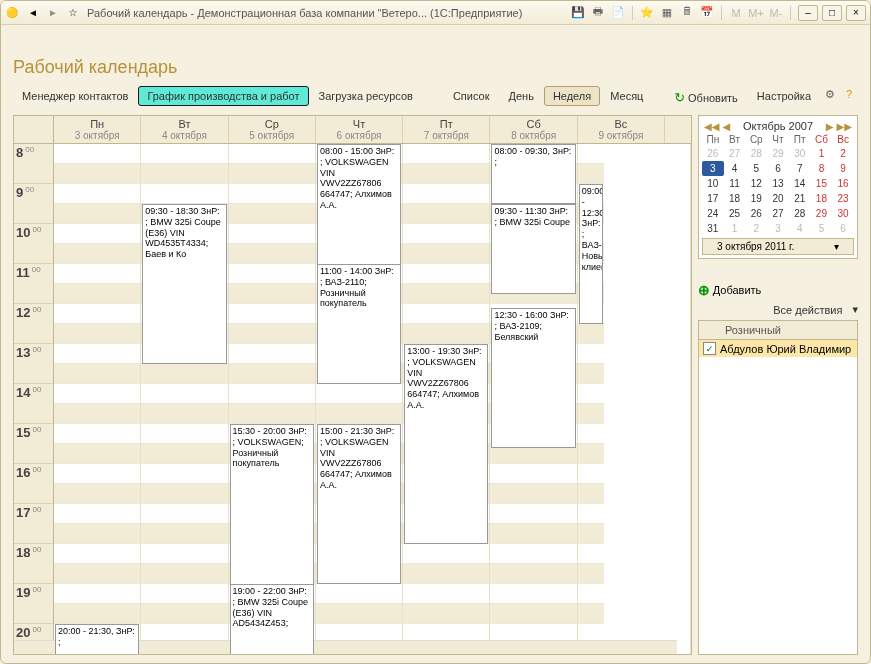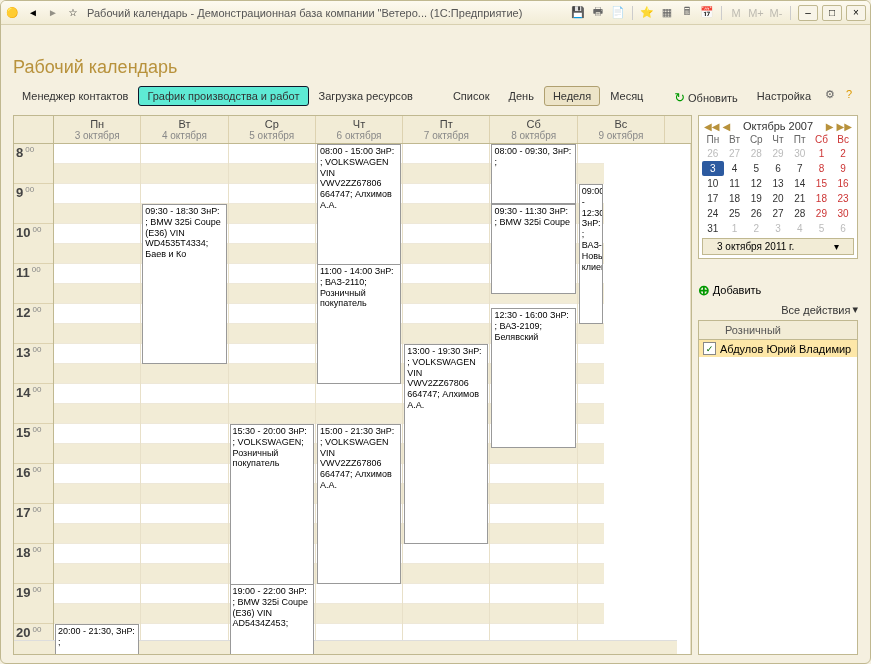--- a/index.html
+++ b/index.html
@@ -49,21 +49,21 @@
 .mc-dh { color: #666; padding: 1px; }
 .mc-dh.wk { color: #c33; }
 .mc-cell { padding: 2px 0; color: #333; cursor: pointer; }
 .mc-cell.other { color: #bbb; }
 .mc-cell.wk { color: #c33; }
 .mc-cell.sel { background: #2c5aa0; color: #fff; border-radius: 2px; }
 .mc-date { background: #f2ecd6; border: 1px solid #c0b890; padding: 2px 14px; margin-top: 2px; display: flex; justify-content: space-between; align-items: center; font-size: 10px; }
 .add-bar { display: flex; align-items: center; gap: 4px; }
 .add-btn { display: flex; align-items: center; gap: 3px; cursor: pointer; }
 .plus { color: #090; font-size: 14px; font-weight: bold; }
-.all-act { color: #333; cursor: pointer; display: flex; align-items: center; gap: 2px; margin-top: 40px; }
+.all-act { color: #333; cursor: pointer; display: flex; align-items: center; gap: 10px; margin-top: 40px; }
 .emp-list { flex: 1; border: 1px solid #c0b890; background: #fff; display: flex; flex-direction: column; }
 .emp-head { background: #f2ecd6; border-bottom: 1px solid #c0b890; padding: 3px 4px 3px 26px; color: #555; }
 .emp-row { display: flex; align-items: center; padding: 2px 4px; background: #fde7a8; gap: 4px; }
 .emp-chk { width: 13px; height: 13px; border: 1px solid #888; background: #fff; display: flex; align-items: center; justify-content: center; font-size: 9px; color: #060; }
 .emp-name { flex: 1; color: #000; white-space: nowrap; overflow: hidden; }
 .scroll-h { position: absolute; left: 0; right: 14px; bottom: 0; height: 14px; background: #f2ecd6; border-top: 1px solid #ddd; }
 </style>
 </head>
 <body>
 

